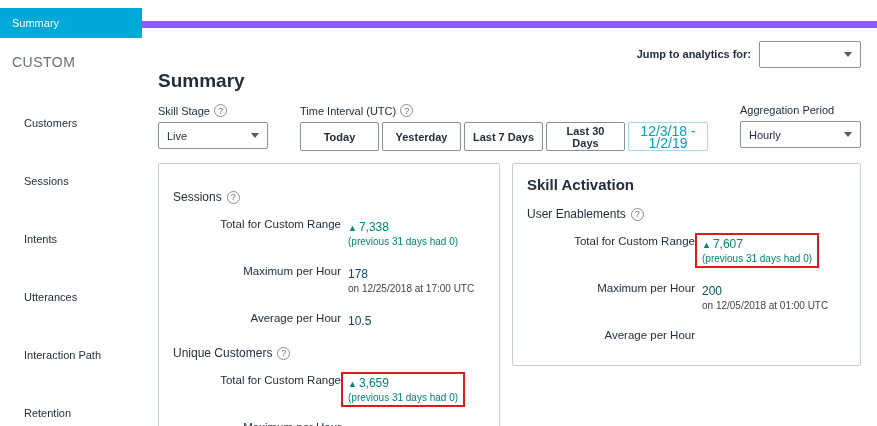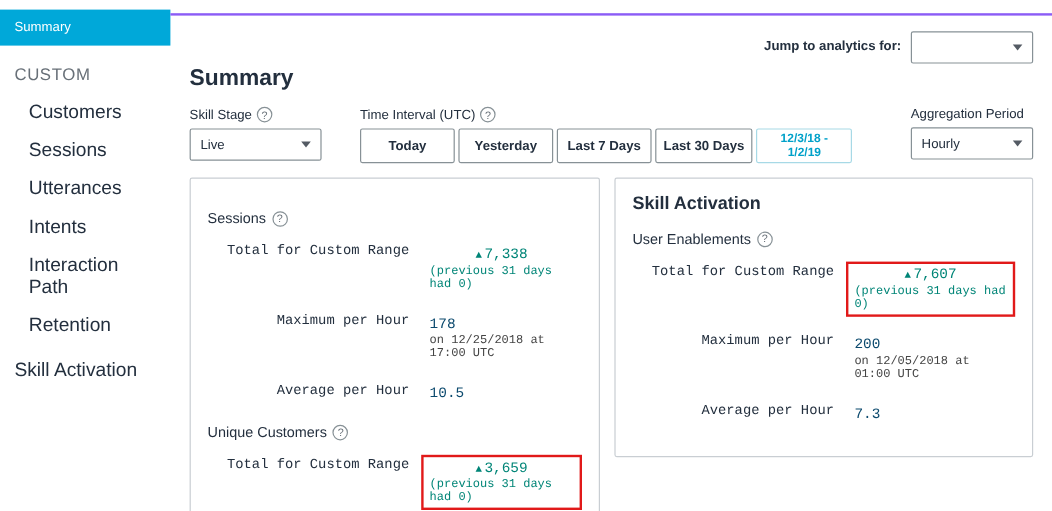--- a/index.html
+++ b/index.html
@@ -4,81 +4,81 @@
 <style>
   * { margin:0; padding:0; box-sizing:border-box; }
   html,body { width:877px; height:426px; overflow:hidden; background:#fff;
     font-family:"Liberation Sans", sans-serif; color:#16191f; font-size:12px; }
   .layout { display:flex; width:877px; height:426px; }
 
   
   .sidebar { width:142px; flex-shrink:0; padding-top:8px; background:#fff; }
   .side-selected { background:#00a8d9; color:#fff; font-size:11px; padding:9px 12px; cursor:pointer; }
   .side-section { color:#687078; font-size:14px; letter-spacing:.5px; padding:16px 12px 8px 12px; }
-  .side-item { font-size:16px; color:#232f3e; padding:7px 12px 7px 24px; cursor:pointer; }
+  .side-item { font-size:11px; color:#232f3e; padding:7px 12px 7px 24px; cursor:pointer;margin-top:32px; }
   .side-item.top-level { padding-left:12px; padding-top:12px; }
 
   
-  .main { flex:1; border-top:2px solid #8b5cf6; margin-top:11px; padding:0 16px; position:relative; }
+  .main { flex:1; border-top:7px solid #8b5cf6; margin-top:21px; padding:0 16px; position:relative; }
 
   .topbar { display:flex; justify-content:flex-end; align-items:center; gap:8px; padding-top:12px; height:40px; }
   .topbar-label { font-size:11px; font-weight:bold; color:#232f3e; }
   .dropdown { border:1px solid #879196; border-radius:2px; background:#fff; height:27px;
     display:flex; align-items:center; justify-content:space-between; padding:12px 8px; cursor:pointer; }
   .dd-jump { width:102px; }
   .dd-value { font-size:11px; color:#232f3e; }
   .chev { width:0; height:0; border-left:4px solid transparent; border-right:4px solid transparent; border-top:5px solid #545b64; }
 
   .page-title { font-size:19px; color:#232f3e; margin:2px 0 12px 0; }
 
   
   .filters { display:flex; align-items:flex-start; gap:32px; }
   .fgroup { display:flex; flex-direction:column; gap:5px; }
   .flabel { font-size:11px; color:#232f3e; display:flex; align-items:center; gap:4px; }
   .help { display:inline-flex; align-items:center; justify-content:center; width:13px; height:13px;
     border:1px solid #879196; border-radius:50%; color:#687078; font-size:9px; cursor:pointer; flex-shrink:0; }
   .dd-live { width:110px; }
-  .dd-hourly { width:102px; }
+  .dd-hourly { width:121px; }
   .btn-row { display:flex; gap:3px; }
   .fbtn { min-width:79px; height:29px; border:1px solid #879196; border-radius:2px; background:#fff;
     font-family:"Liberation Sans", sans-serif; font-size:11px; font-weight:bold; color:#232f3e;
     cursor:pointer; padding:0 6px; }
-  .fbtn.range { width:80px; min-width:80px; font-size:10px; font-weight:bold; line-height:12px;
+  .fbtn.range { width:80px; min-width:80px; font-size:14px; font-weight:normal; line-height:12px;
     color:#00a1c9; border:1px solid #a7d9e6; white-space:normal; }
   .agg { margin-left:auto; }
 
   
   .cards { display:flex; gap:12px; align-items:flex-start; margin-top:12px; }
   .card { border:1px solid #c9ced3; border-radius:2px; background:#fff; padding:12px 14px; }
   .card-left { width:342px; min-height:320px; }
   .card-right { flex:1; }
   .card-title { font-size:15px; color:#232f3e; margin-bottom:12px; }
   .sec-title { font-size:12px; color:#232f3e; display:flex; align-items:center; gap:5px; margin:14px 0 12px 0; }
-  .metric { display:grid; grid-template-columns:168px 1fr; column-gap:10px; margin-bottom:12px; align-items:start;font-family:Liberation Mono, monospace; }
+  .metric { display:grid; grid-template-columns:168px 1fr; margin-bottom:12px; align-items:start; }
   .m-label { text-align:right; font-size:11.5px; color:#232f3e; padding-top:2px; }
   .vbox { display:inline-block; padding:2px 5px; border:2px solid transparent; }
   .vbox.highlight { border-color:#e11919; }
   .vline { font-size:12px; color:#0c4a6e; }
   .vline .arrow { font-size:9px; color:#008577; margin-right:2px; }
-  .vline.trend { color:#008577;text-align:center; }
+  .vline.trend { color:#008577; }
   .note { font-size:10px; color:#444; margin-top:2px; }
   .note.trend { color:#008577; }
 </style>
 </head>
 <body>
 
 <div class="layout">
 
   <nav class="sidebar">
     <div class="side-selected">Summary</div>
     <div class="side-section">CUSTOM</div>
     <div class="side-item">Customers</div>
     <div class="side-item">Sessions</div>
+    <div class="side-item">Intents</div>
     <div class="side-item">Utterances</div>
-    <div class="side-item">Intents</div>
     <div class="side-item">Interaction Path</div>
     <div class="side-item">Retention</div>
     <div class="side-item top-level">Skill Activation</div>
   </nav>
 
   <main class="main">
 
     <div class="topbar">
       <span class="topbar-label">Jump to analytics for:</span>
       <div class="dropdown dd-jump">
@@ -202,22 +202,19 @@
         <div class="metric">
           <div class="m-label">Maximum per Hour</div>
           <div><span class="vbox">
             <div class="vline">200</div>
             <div class="note">on 12/05/2018 at 01:00 UTC</div>
           </span></div>
         </div>
 
         <div class="metric">
           <div class="m-label">Average per Hour</div>
-          <div><span class="vbox">
-            <div class="vline">7.3</div>
-          </span></div>
         </div>
       </section>
 
     </div>
 
   </main>
 </div>
 
 </body></html>

